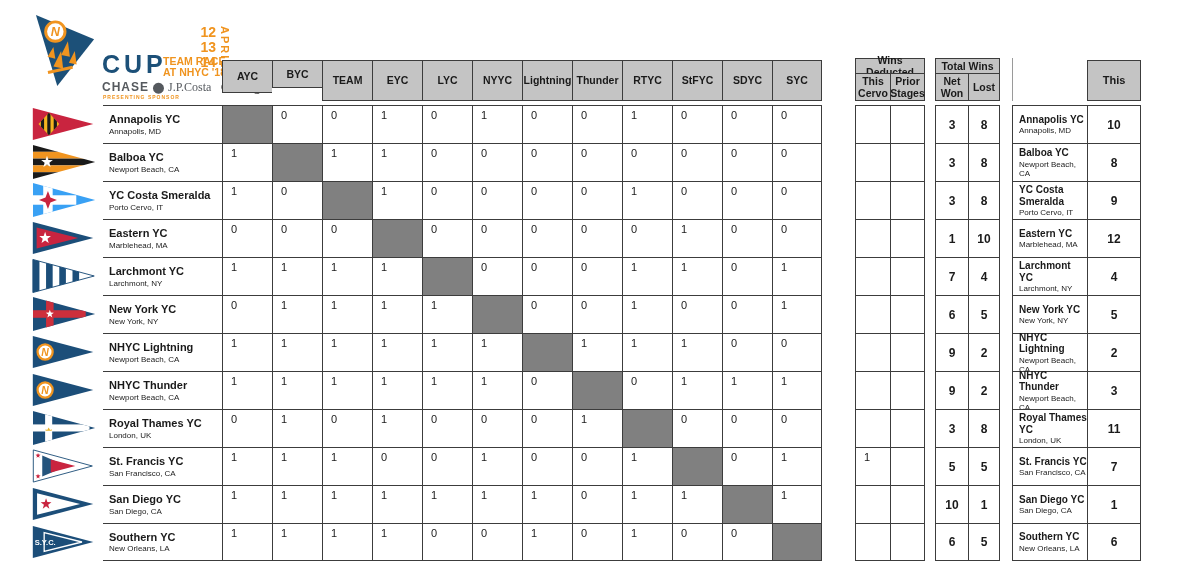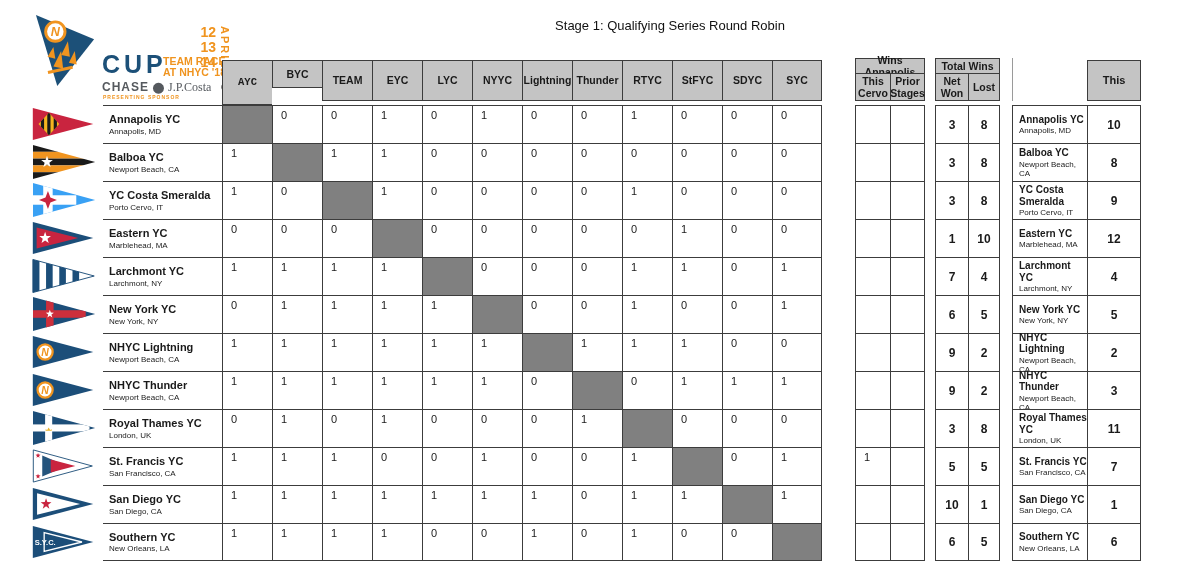--- a/index.html
+++ b/index.html
@@ -74,36 +74,35 @@
     <div class="lg-sponsors">
       <span class="chase">CHASE</span>
       <span class="dot">⬤</span>
       <span class="jpm">J.P.Costa</span>
       <span class="gos">Goslings</span>
     </div>
     <div class="lg-presenting">PRESENTING SPONSOR</div>
   </div>
 
   <div class="title">
-    <div>Stage 1: Qualifying Series Round Robin</div>
   </div>
 
-  <div class="cell hdr cL cT cR" style="left:855px;top:58px;width:70px;height:15px">Wins Annapolis</div>
+  <div class="cell hdr cL cT cR" style="left:855px;top:58px;width:70px;height:15px">Wins Deducted</div>
   <div class="cell hdr cL cT cB" style="left:855px;top:73px;width:35px;height:28px">This Cervo</div>
   <div class="cell hdr cL cT cR cB" style="left:890px;top:73px;width:35px;height:28px">Prior Stages</div>
 
   <div class="cell hdr cL cT cR" style="left:935px;top:58px;width:65px;height:15px">Total Wins</div>
   <div class="cell hdr cL cT cB" style="left:935px;top:73px;width:33px;height:28px">Net Won</div>
   <div class="cell hdr cL cT cR cB" style="left:968px;top:73px;width:32px;height:28px">Lost</div>
 
   <div class="divline"></div>
 
   <div class="cell hdr cL cT cR cB" style="left:1087px;top:60px;width:54px;height:41px;font-size:11px">This</div>
 
-<div class="cell hdr cL cT cB" style="left: 222px; top: 60px; width: 50px; height: 45px; font-family: Liberation Mono, monospace;">AYC</div>
+<div class="cell hdr cL cT cB" style="left: 222px; top: 60px; width: 50px; height: 33px;">AYC</div>
     <div class="cell hdr cL cT cB" style="left: 272px; top: 60px; width: 50px; height: 28px;">BYC</div>
     <div class="cell hdr cL cT cB" style="left: 322px; top: 60px; width: 50px; height: 41px;">TEAM</div>
     <div class="cell hdr cL cT cB" style="left: 372px; top: 60px; width: 50px; height: 41px;">EYC</div>
     <div class="cell hdr cL cT cB" style="left: 422px; top: 60px; width: 50px; height: 41px;">LYC</div>
     <div class="cell hdr cL cT cB" style="left: 472px; top: 60px; width: 50px; height: 41px;">NYYC</div>
     <div class="cell hdr cL cT cB" style="left: 522px; top: 60px; width: 50px; height: 41px;">Lightning</div>
     <div class="cell hdr cL cT cB" style="left: 572px; top: 60px; width: 50px; height: 41px;">Thunder</div>
     <div class="cell hdr cL cT cB" style="left: 622px; top: 60px; width: 50px; height: 41px;">RTYC</div>
     <div class="cell hdr cL cT cB" style="left: 672px; top: 60px; width: 50px; height: 41px;">StFYC</div>
     <div class="cell hdr cL cT cB" style="left: 722px; top: 60px; width: 50px; height: 41px;">SDYC</div>

